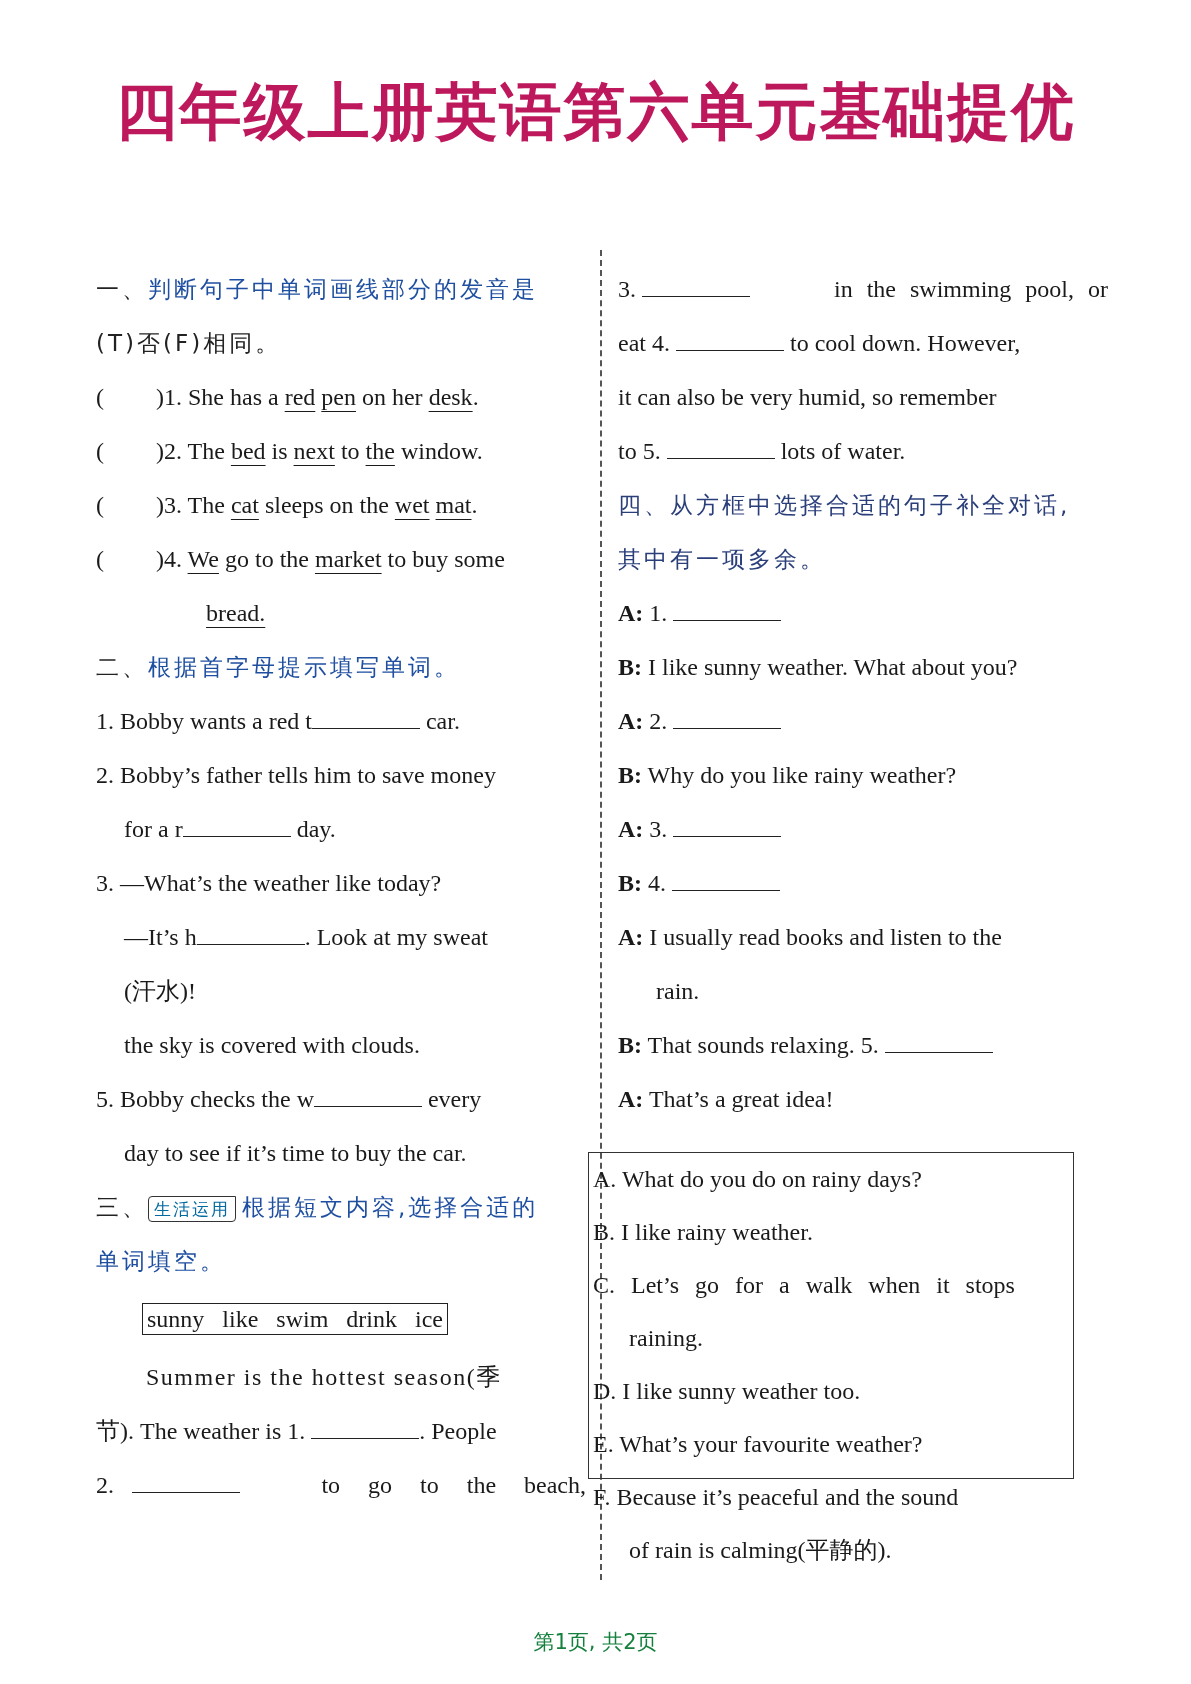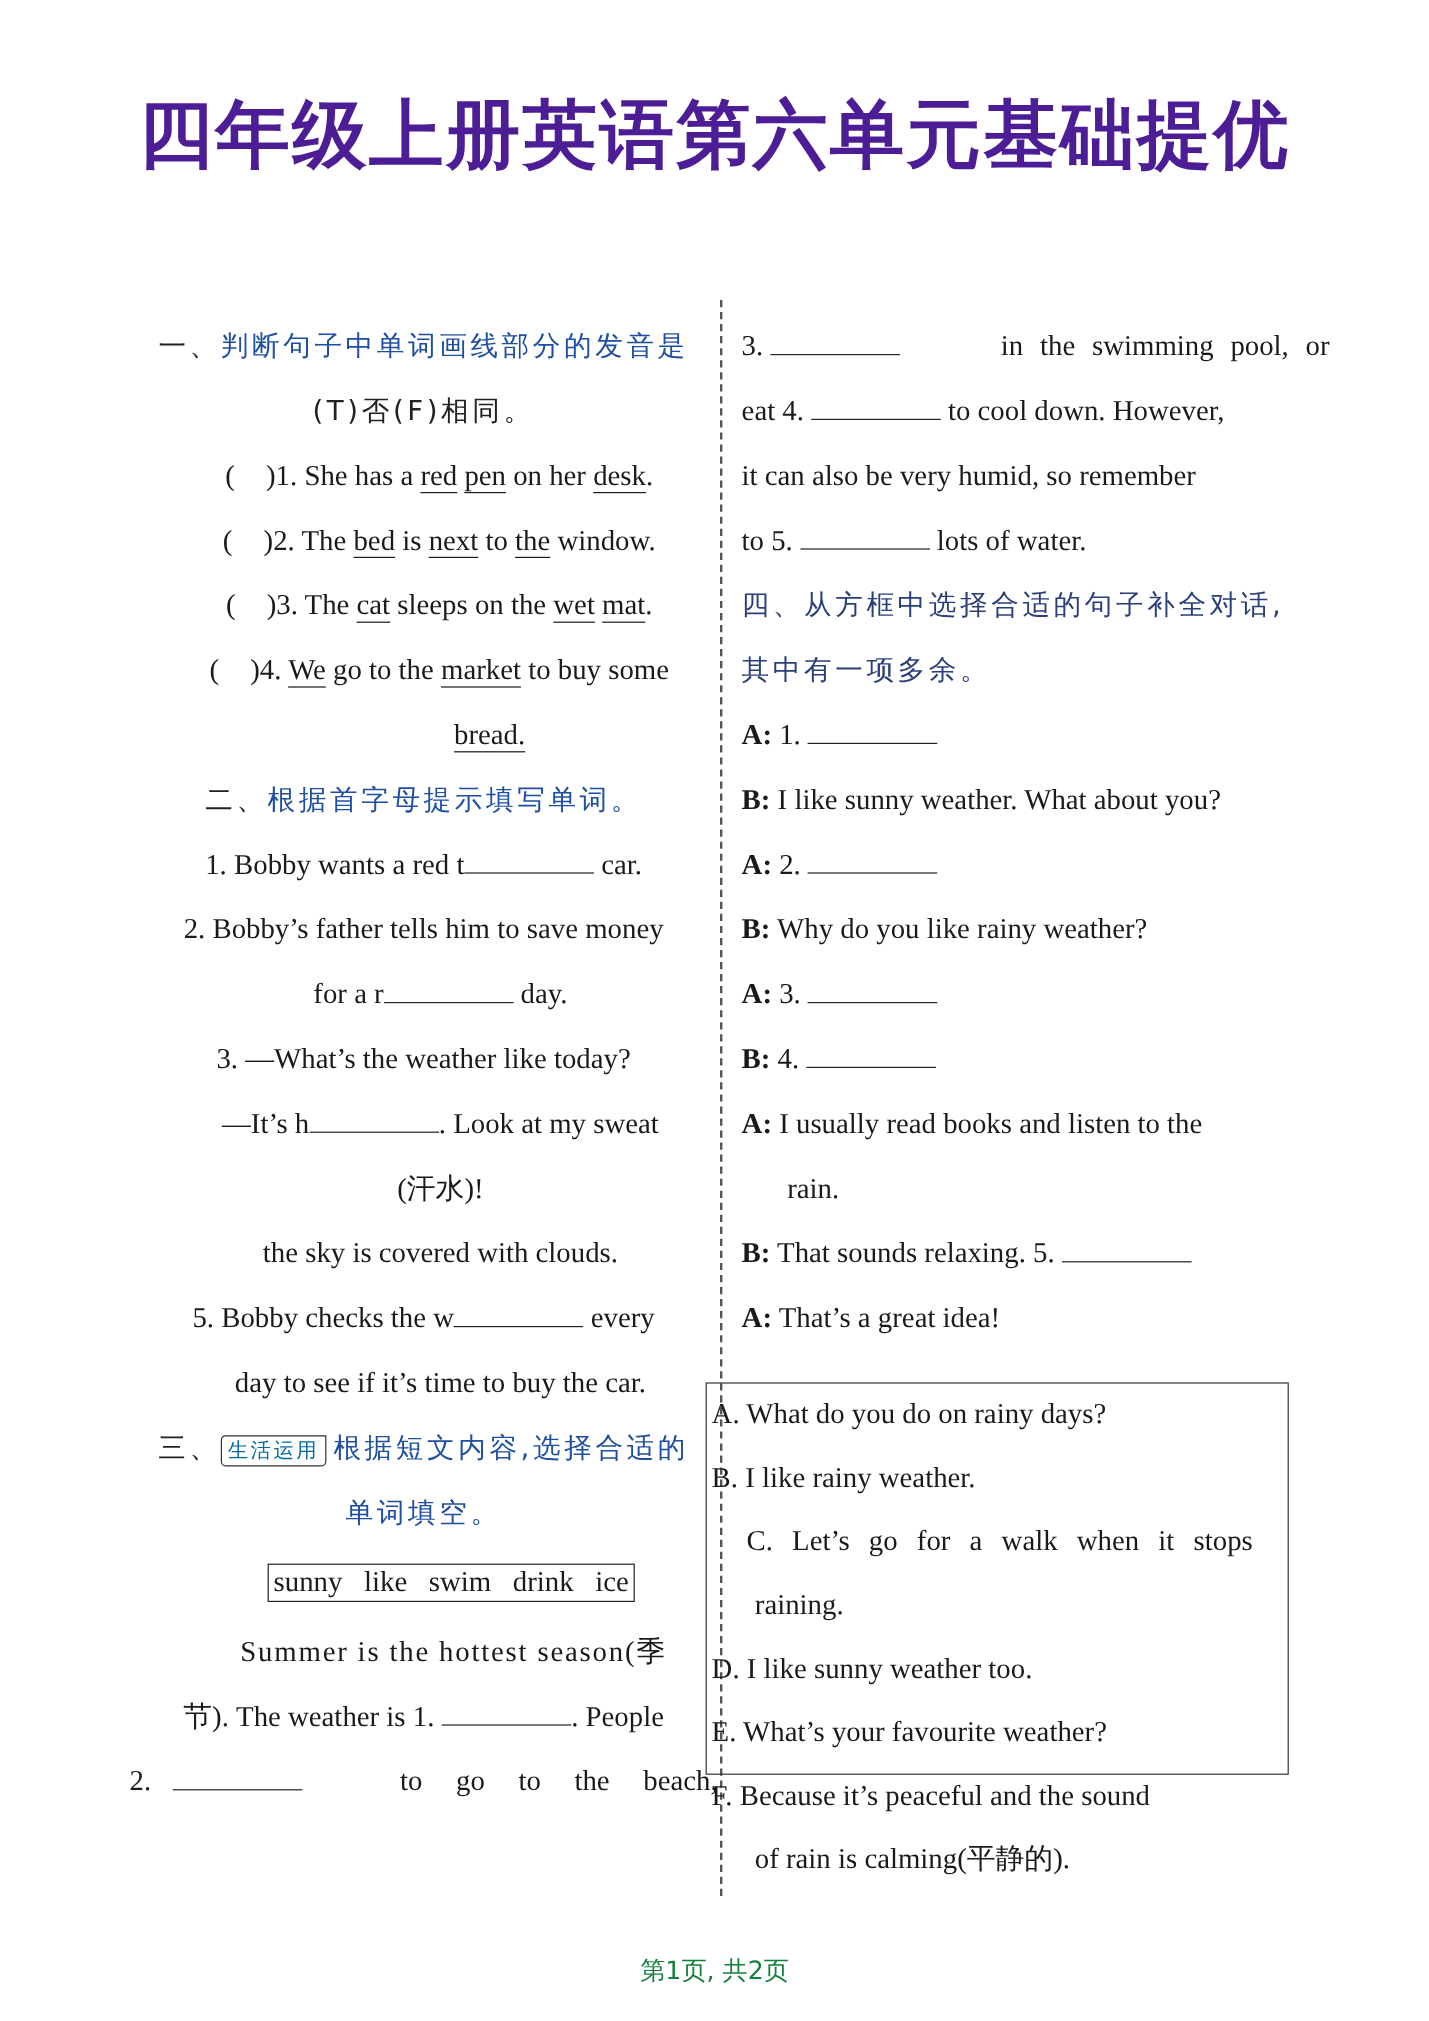--- a/index.html
+++ b/index.html
@@ -1,22 +1,22 @@
 <!DOCTYPE html>
 <html><head>
 <meta charset="utf-8">
 <style>
   html,body{margin:0;padding:0;background:#fff;}
   body{width:1191px;height:1684px;position:relative;overflow:hidden;color:#1a1a1a;
        font-family:"Liberation Serif","DejaVu Serif",serif;}
   .title{position:absolute;left:0;top:70px;width:1191px;text-align:center;
          font-family:"DejaVu Sans","Liberation Sans",sans-serif;font-weight:bold;
-         font-size:62px;letter-spacing:2px;color:#4c1d95;}
+         font-size:62px;letter-spacing:2px;color:#be185d;}
   .col{position:absolute;top:262px;font-size:24px;}
-  .col.left{left:108px;width:490px;text-align:center;}
+  .col.left{left:96px;width:490px;}
   .col.right{left:618px;width:490px;}
   .divider{position:absolute;left:600px;top:250px;height:1330px;border-left:2px dashed #555;}
   .line{height:54px;line-height:54px;white-space:nowrap;position:relative;}
   .heading{font-family:"DejaVu Sans","Liberation Sans",sans-serif;font-size:23px;letter-spacing:3px;}
   .heading .num{color:#222;}
   .heading .txt{color:#1f4fa0;}
   .heading .txt2{color:#2a3f7a;}
   .just{display:flex;justify-content:space-between;}
   .blank{display:inline-block;width:108px;border-bottom:1.5px solid #222;height:20px;vertical-align:baseline;}
   .paren{display:inline-block;width:60px;}
@@ -180,21 +180,21 @@
     <span class="spk">B:</span> <span>That sounds relaxing. 5.</span> <span class="blank"></span>
   </div>
   <div class="line">
     <span class="spk">A:</span> <span>That’s a great idea!</span>
   </div>
 </div>
 
 <div class="optbox">
   <div class="line"><span>A.</span> <span>What do you do on rainy days?</span></div>
   <div class="line"><span>B.</span> <span>I like rainy weather.</span></div>
-  <div class="line" style="word-spacing:10px;text-align:center;"><span>C.</span> <span>Let’s go for a walk when it stops</span></div>
+  <div class="line" style="word-spacing:10px;"><span>C.</span> <span>Let’s go for a walk when it stops</span></div>
   <div class="line" style="padding-left:36px;"><span>raining.</span></div>
   <div class="line"><span>D.</span> <span>I like sunny weather too.</span></div>
   <div class="line"><span>E.</span> <span>What’s your favourite weather?</span></div>
   <div class="line"><span>F.</span> <span>Because it’s peaceful and the sound</span></div>
   <div class="line" style="padding-left:36px;"><span>of rain is calming(平静的).</span></div>
 </div>
 
 <div class="footer">第1页, 共2页</div>
 
 </body></html>

